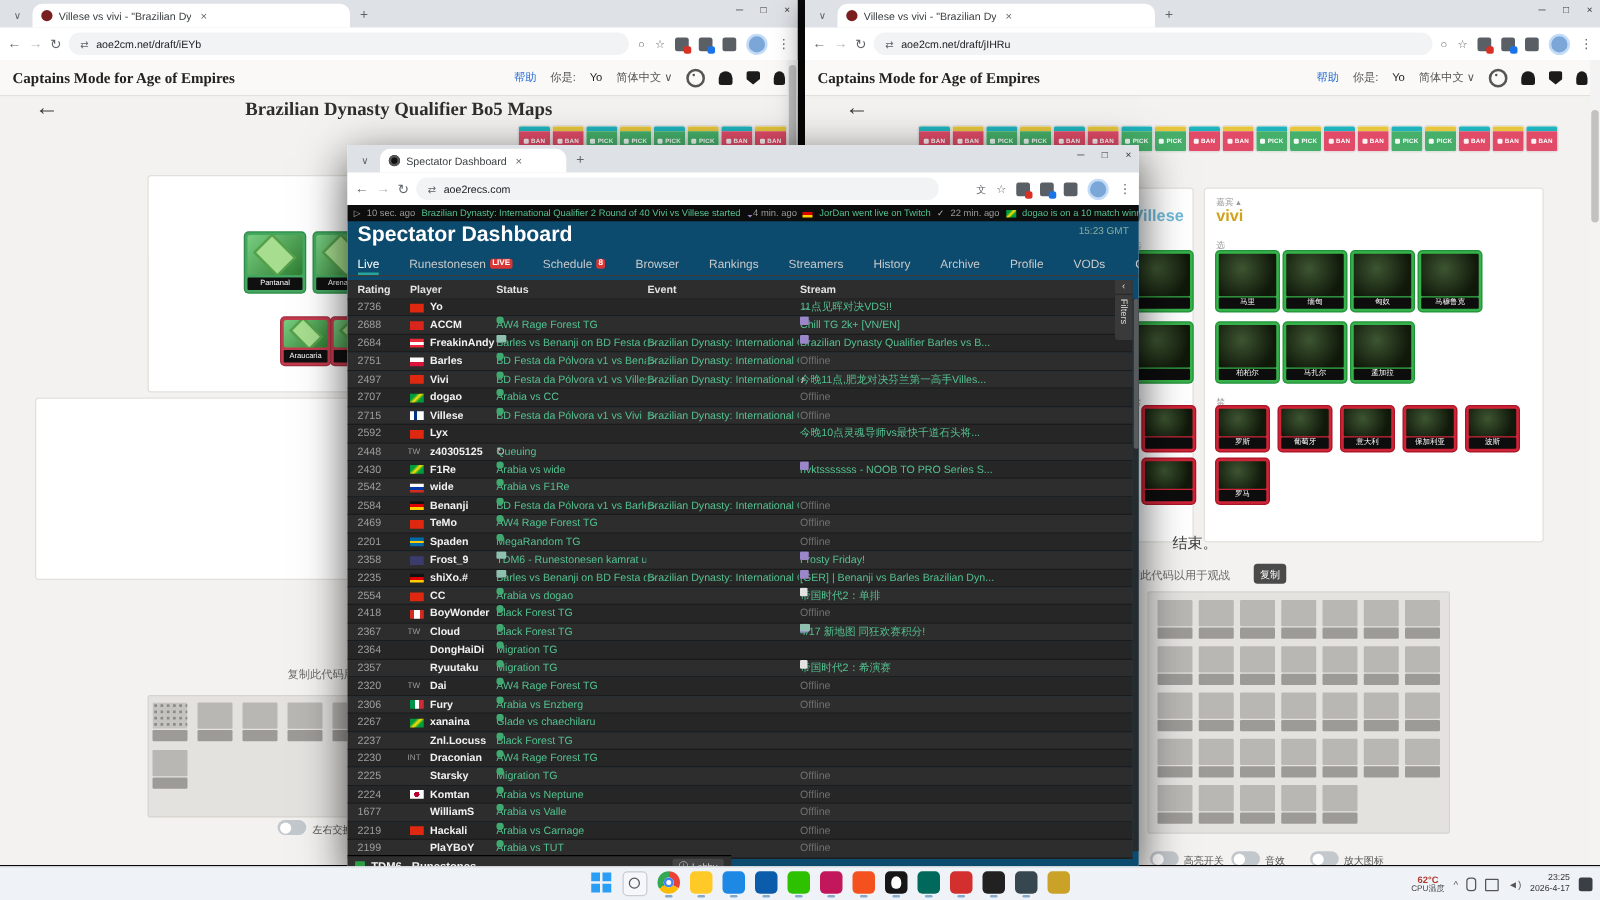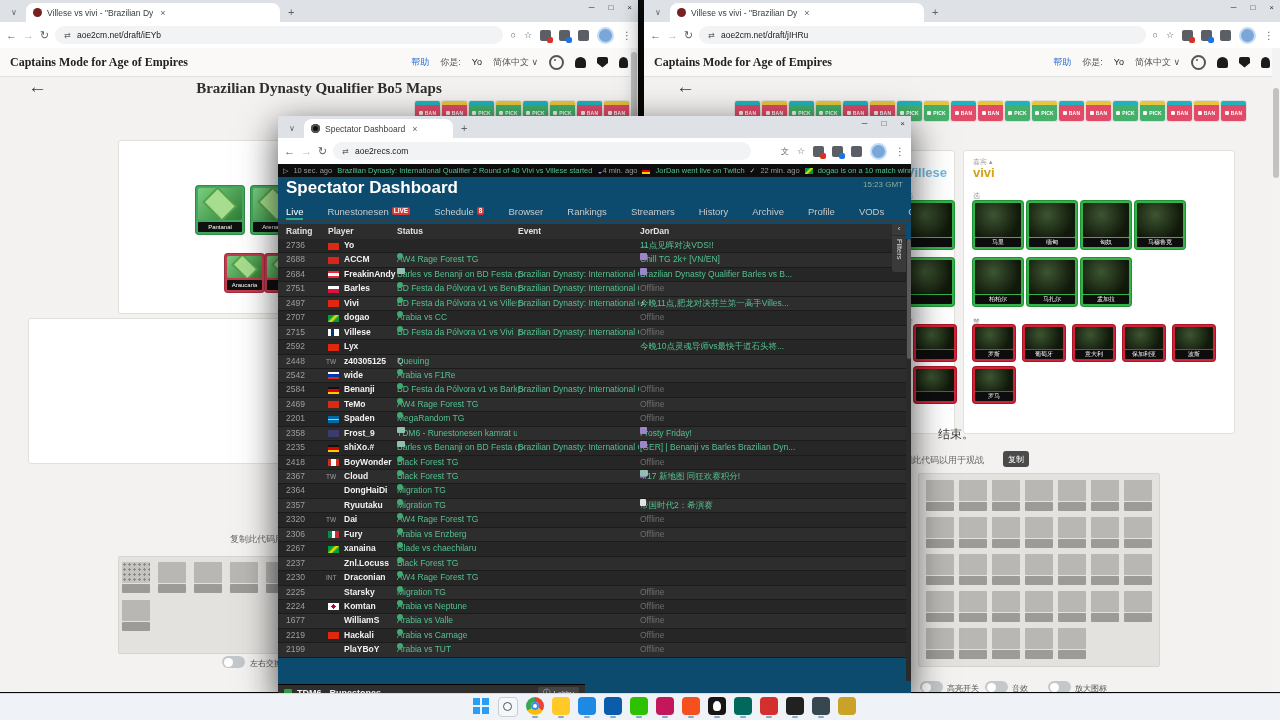--- a/index.html
+++ b/index.html
@@ -869,21 +869,21 @@
         </span>
         <span class="navitem">
           <span>News</span>
         </span>
       </div>
     <div class="thead">
       <span style="left:8px">Rating</span>
       <span style="left:50px">Player</span>
       <span style="left:119px">Status</span>
       <span style="left:240px">Event</span>
-      <span style="left:362px">JorDan</span>
+      <span style="left:362px">Stream</span>
     </div>
     <div id="rows">
         <div class="trow">
           <span class="c-rating">2736</span>
           <span class="c-flag" style="background: rgb(222, 41, 16);"></span>
           <span class="c-player">Yo</span>
           <span class="c-stream"><span class="ic" style="color: rgb(83, 192, 143);">→</span>11点见晖对决VDS!!</span>
         </div>
         <div class="trow alt">
           <span class="c-rating">2688</span>
@@ -937,20 +937,27 @@
           <span class="c-player">Lyx</span>
           <span class="c-stream"><span class="ic" style="color: rgb(83, 192, 143);">→</span>今晚10点灵魂导师vs最快千道石头将...</span>
         </div>
         <div class="trow alt">
           <span class="c-rating">2448</span>
           <span class="c-flagtxt">TW</span>
           <span class="c-player">z40305125</span>
           <span class="c-status"><span class="ic ic-queue">↻</span>Queuing</span>
           <span class="c-stream"></span>
         </div>
+        <div class="trow">
+          <span class="c-rating">2430</span>
+          <span class="c-flag" style="background: linear-gradient(135deg, rgb(0, 156, 59) 30%, rgb(255, 223, 0) 50%, rgb(0, 156, 59) 70%);"></span>
+          <span class="c-player">F1Re</span>
+          <span class="c-status"><span class="ic ic-play"></span>Arabia vs wide</span>
+          <span class="c-stream"><span class="ic ic-tw"></span>nvktsssssss - NOOB TO PRO Series S...</span>
+        </div>
         <div class="trow alt">
           <span class="c-rating">2542</span>
           <span class="c-flag" style="background: linear-gradient(rgb(255, 255, 255) 33%, rgb(0, 57, 166) 33%, rgb(0, 57, 166) 66%, rgb(213, 43, 30) 66%);"></span>
           <span class="c-player">wide</span>
           <span class="c-status"><span class="ic ic-play"></span>Arabia vs F1Re</span>
           <span class="c-stream"></span>
         </div>
         <div class="trow">
           <span class="c-rating">2584</span>
           <span class="c-flag" style="background: linear-gradient(rgb(17, 17, 17) 33%, rgb(221, 0, 0) 33%, rgb(221, 0, 0) 66%, rgb(255, 204, 0) 66%);"></span>
@@ -980,20 +987,27 @@
           <span class="c-status"><span class="ic ic-cam"></span>TDM6 - Runestonesen kamrat up</span>
           <span class="c-stream"><span class="ic ic-tw"></span>Frosty Friday!</span>
         </div>
         <div class="trow">
           <span class="c-rating">2235</span>
           <span class="c-flag" style="background: linear-gradient(rgb(17, 17, 17) 33%, rgb(221, 0, 0) 33%, rgb(221, 0, 0) 66%, rgb(255, 204, 0) 66%);"></span>
           <span class="c-player">shiXo.#</span>
           <span class="c-status"><span class="ic ic-cam"></span>Barles vs Benanji on BD Festa da Pólv...</span>
           <span class="c-event"><span class="ic tic" style="color: rgb(83, 192, 143);">▷</span>Brazilian Dynasty: International Qu...</span>
           <span class="c-stream"><span class="ic ic-tw"></span>[GER] | Benanji vs Barles Brazilian Dyn...</span>
+        </div>
+        <div class="trow alt">
+          <span class="c-rating">2554</span>
+          <span class="c-flag" style="background: rgb(222, 41, 16);"></span>
+          <span class="c-player">CC</span>
+          <span class="c-status"><span class="ic ic-play"></span>Arabia vs dogao</span>
+          <span class="c-stream"><span class="ic ic-doc"></span>帝国时代2：单排</span>
         </div>
         <div class="trow">
           <span class="c-rating">2418</span>
           <span class="c-flag" style="background: linear-gradient(90deg, rgb(213, 43, 30) 30%, rgb(255, 255, 255) 30%, rgb(255, 255, 255) 70%, rgb(213, 43, 30) 70%);"></span>
           <span class="c-player">BoyWonder</span>
           <span class="c-status"><span class="ic ic-play"></span>Black Forest TG</span>
           <span class="c-stream offline">Offline</span>
         </div>
         <div class="trow alt">
           <span class="c-rating">2367</span>
@@ -1143,13 +1157,26 @@
         <div class="under"></div>
       </div>
       <div class="app" style="background: rgb(33, 33, 33);">
         <div class="under"></div>
       </div>
       <div class="app" style="background: rgb(55, 71, 79);">
         <div class="under"></div>
       </div>
       <div class="app" style="background: rgb(201, 162, 39);"></div>
     </div>
+  <div class="tray">
+    <div class="temp">
+      <b>62°C</b><br><span>CPU温度</span>
+    </div>
+    <span class="tic">^</span>
+    <span class="tic" style="width:6px;height:9px;border:1px solid #555;border-radius:3px;display:inline-block"></span>
+    <span class="sq"></span>
+    <span class="tic">◄)</span>
+    <div class="timebox">
+      <span>23:25</span><br><span>2026-4-17</span>
+    </div>
+    <span class="bell"></span>
+  </div>
 </div>
 
 </body></html>

